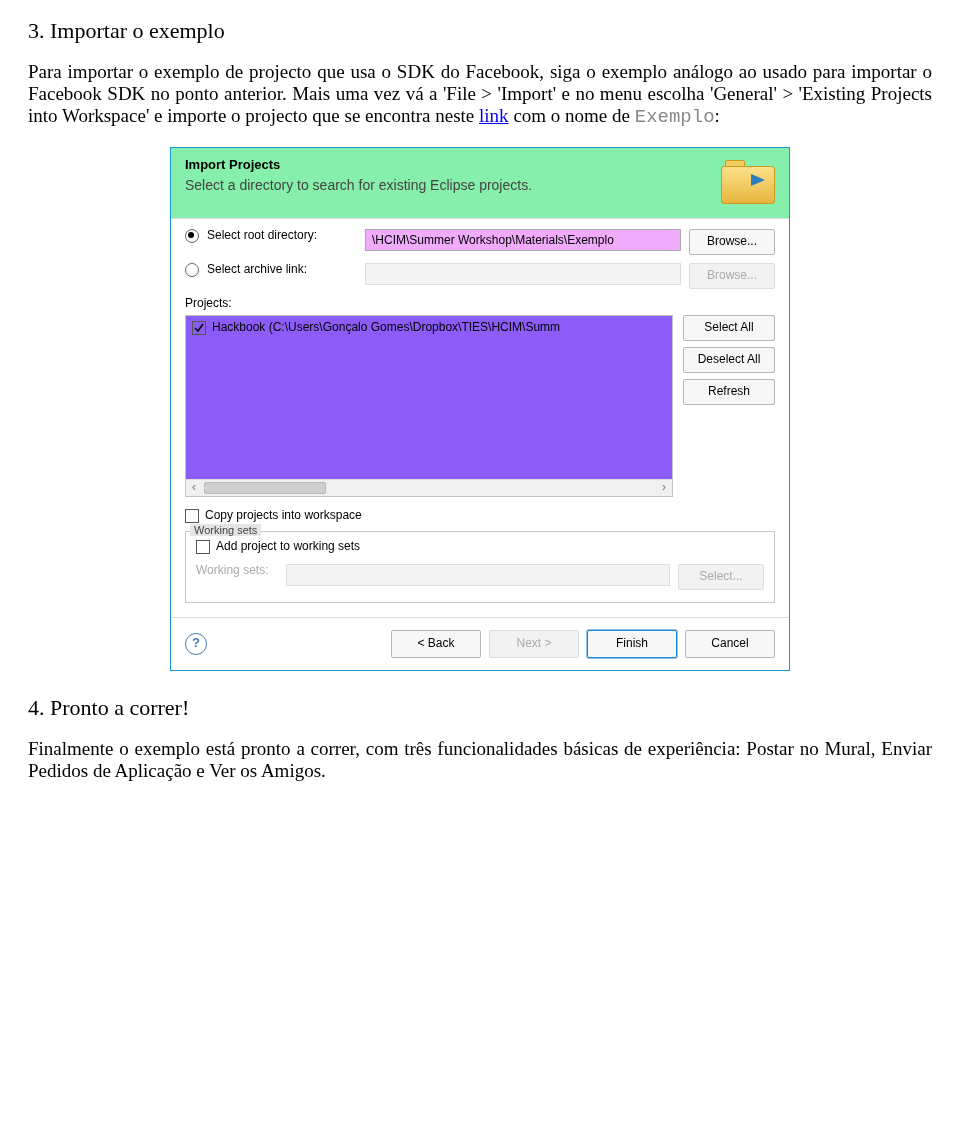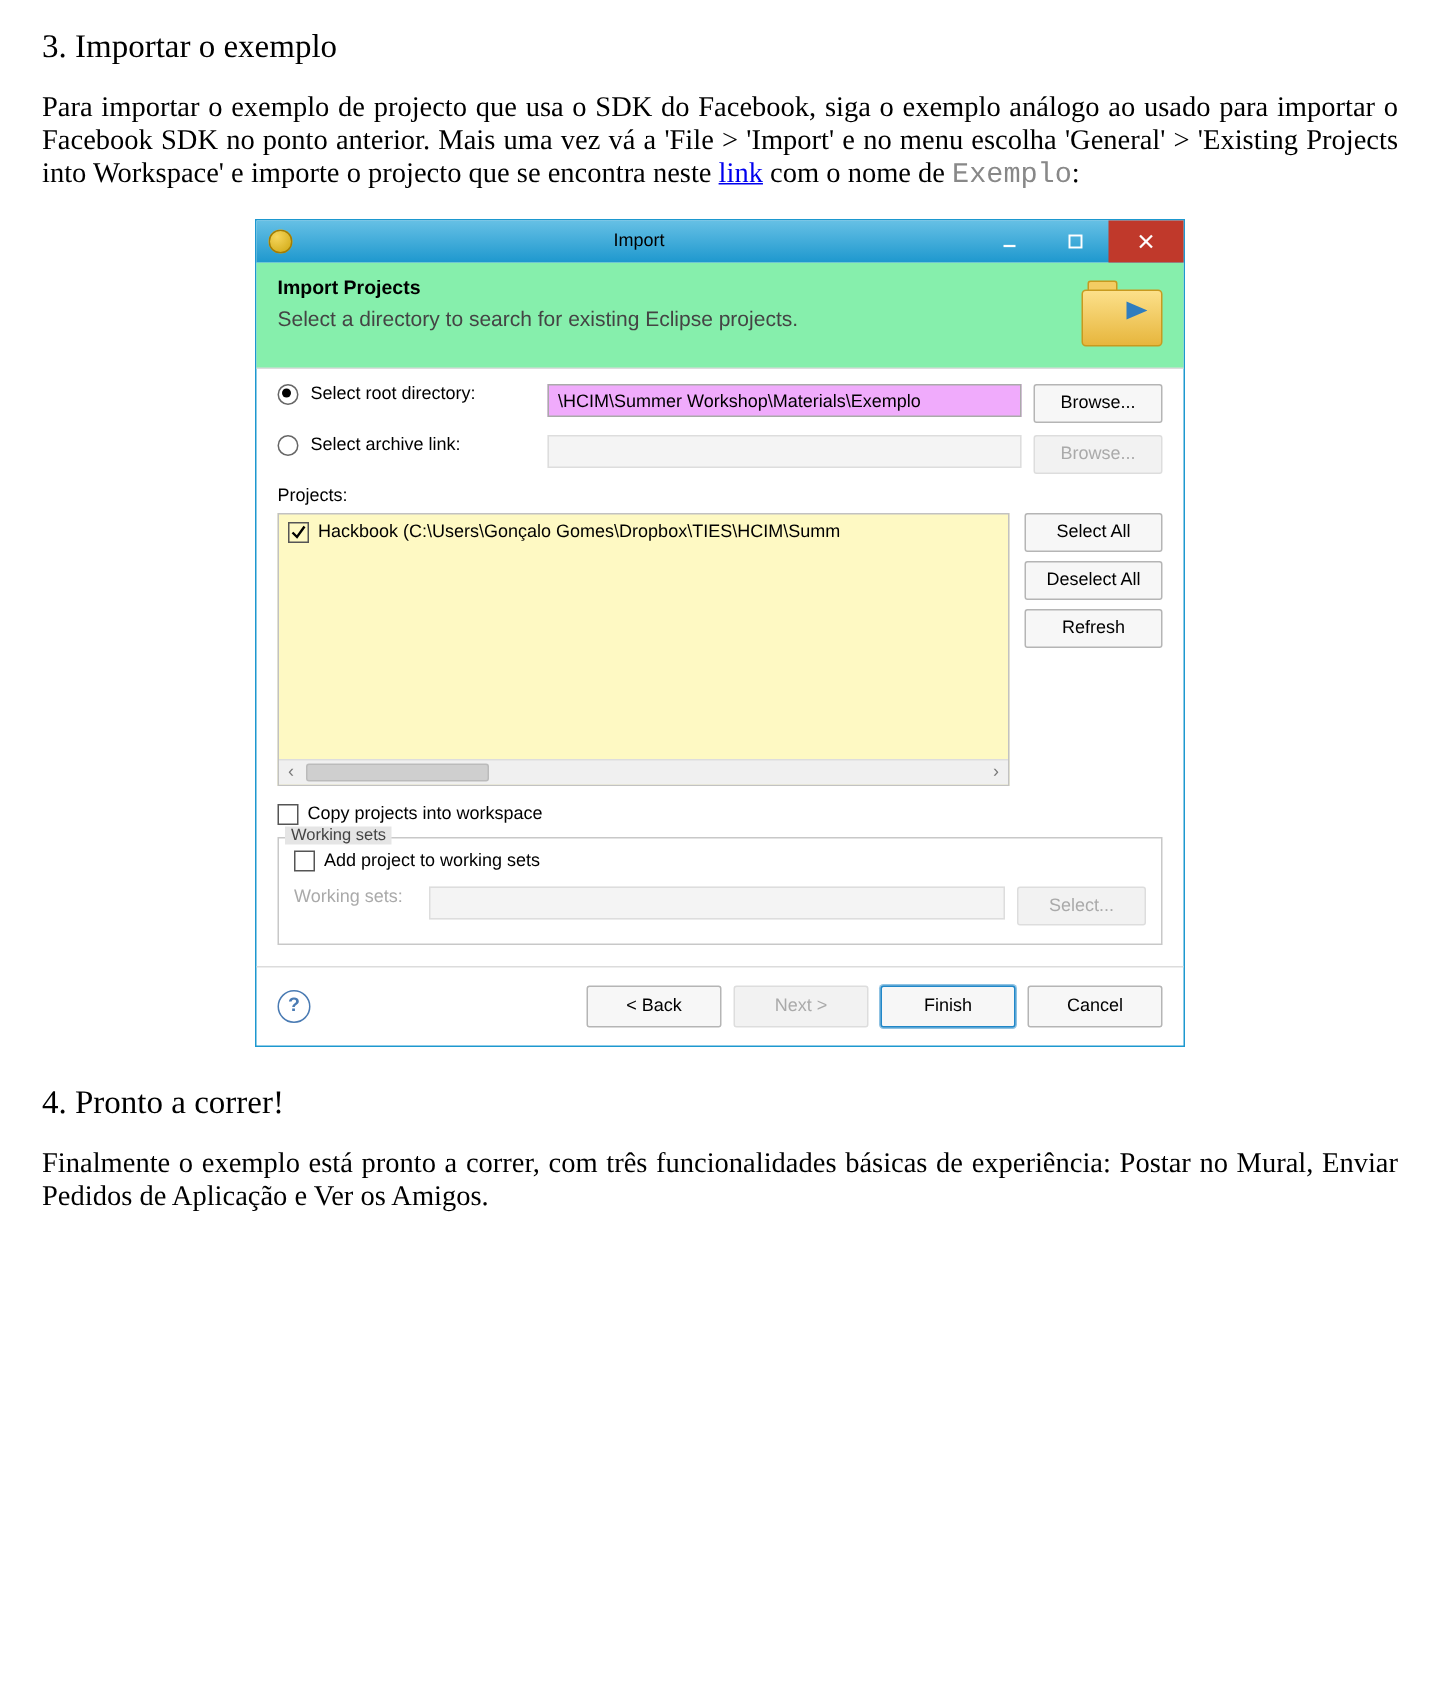--- a/index.html
+++ b/index.html
@@ -87,21 +87,21 @@
   .txt-input.disabled { background:#f4f4f4; color:#aaa; border-color:#ddd; pointer-events:none;}
   .btn {
     min-width:84px; height:24px; border:1px solid #b5b5b5; background:#f7f7f7;
     font-size:12px; display:flex;align-items:center;justify-content:center;
     margin-left:8px; border-radius:2px;
   }
   .btn.disabled { color:#aaa; background:#f2f2f2; border-color:#ddd; pointer-events:none;}
   .btn.focus { border-color:#2187c8; box-shadow:0 0 0 1px rgba(33,135,200,.5);}
   .listbox {
     border:1px solid #c2c2c2; height:170px; padding:5px 6px; margin-bottom:6px;
-    position:relative; background:#fef9c3;
+    position:relative; background:#8b5cf6;
   }
   .cb { width:12px;height:12px;border:1px solid #555;display:inline-block;margin-right:6px;position:relative;vertical-align:middle;}
   .cb.on::after{content:"";position:absolute;left:1px;top:-2px;font-size:11px;}
   .cb.on svg{position:absolute;left:0;top:0;}
   .list-item { font-size:12px; display:flex; align-items:center; }
   .hscroll { position:absolute;bottom:0;left:0;right:0;height:16px;background:#f0f0f0;border-top:1px solid #ddd;display:flex;align-items:center;}
   .hscroll .arrow-left, .hscroll .arrow-right { width:16px;height:100%;display:flex;align-items:center;justify-content:center;color:#777;}
   .hscroll .thumb { width:120px;height:10px;background:#cfcfcf;border:1px solid #bbb;border-radius:2px;margin-left:2px;}
   .side-btns { display:flex;flex-direction:column; }
   .side-btns .btn { margin:0 0 6px 0; width:90px;}
@@ -129,42 +129,20 @@
 <h3 class="section">3. Importar o exemplo</h3>
 
 <p class="body">
   <span>Para importar o exemplo de projecto que usa o SDK do Facebook, siga o exemplo análogo ao usado para importar o Facebook SDK no ponto anterior. Mais uma vez vá a 'File &gt; 'Import' e no menu escolha 'General' &gt; 'Existing Projects into Workspace' e importe o projecto que se encontra neste </span>
   <a class="hyperlink" href="#">link</a>
   <span> com o nome de </span>
   <span class="mono">Exemplo</span><span>:</span>
 </p>
 
 <div class="window">
-  <div class="titlebar">
-    <span class="icon-holder"></span>
-    <span class="title">Import</span>
-    <div class="title-btns">
-      <div class="title-btn">
-        <svg viewBox="0 0 10 10">
-            <line x1="1" y1="8" x2="9" y2="8" stroke="#fff" stroke-width="1.5"></line>
-          </svg>
-      </div>
-      <div class="title-btn">
-        <svg viewBox="0 0 10 10">
-            <rect x="1" y="1" width="8" height="8" fill="none" stroke="#fff" stroke-width="1.3"></rect>
-          </svg>
-      </div>
-      <div class="title-btn close">
-        <svg viewBox="0 0 10 10">
-            <line x1="1" y1="1" x2="9" y2="9" stroke="#fff" stroke-width="1.5"></line>
-            <line x1="9" y1="1" x2="1" y2="9" stroke="#fff" stroke-width="1.5"></line>
-          </svg>
-      </div>
-    </div>
-  </div>
 
   <div class="header">
     <div class="text">
       <h4>Import Projects</h4>
       <div class="sub">Select a directory to search for existing Eclipse projects.</div>
     </div>
     <div class="folder-ico">
       <div class="tab"></div>
         <div class="body"></div>
       <svg class="arrow" viewBox="0 0 34 16">

